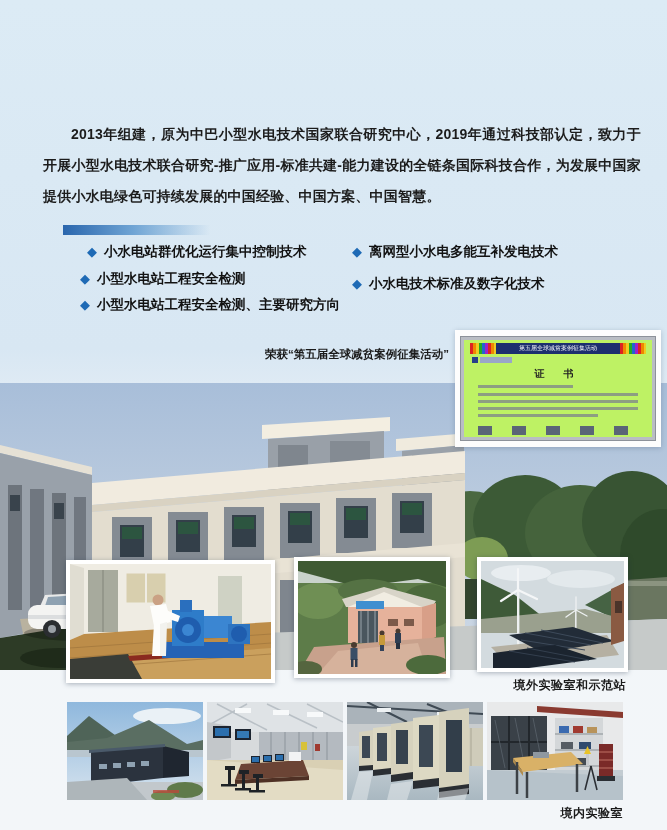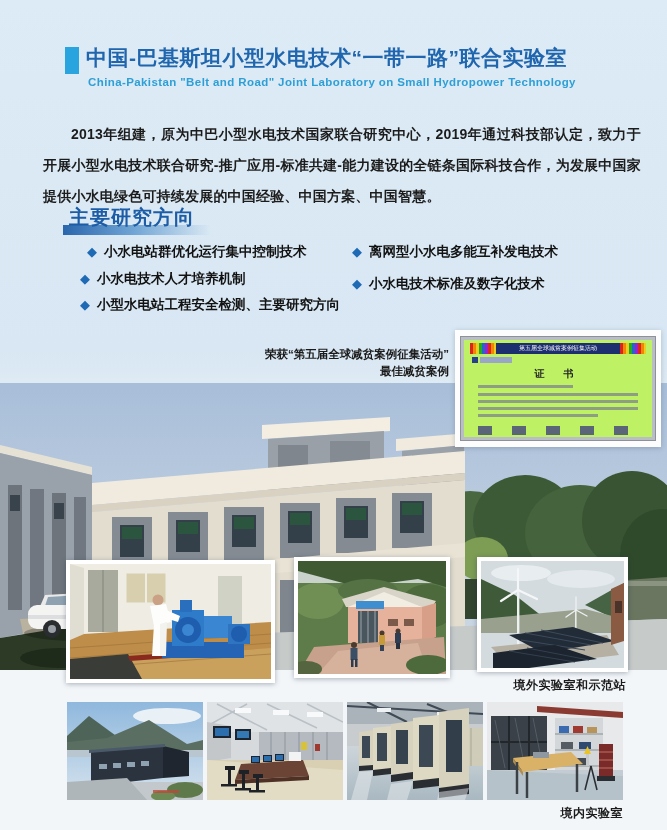--- a/index.html
+++ b/index.html
@@ -67,46 +67,35 @@
   .bottom-row{position:absolute;left:67px;top:702px;width:560px;height:98px;z-index:2;}
   .bphoto{position:absolute;top:0;width:136px;height:98px;overflow:hidden;}
   .bp1{left:0;} .bp2{left:140px;} .bp3{left:280px;} .bp4{left:420px;}
   .bphoto svg{display:block;}
 </style>
 </head>
 <body>
 
 <div class="page">
 
-  <div class="title-block">
-    <div class="title-row">
-      <span class="title-marker"></span>
-      <div>
-        <h1 class="page-title">中国-巴基斯坦小型水电技术“一带一路”联合实验室</h1>
-        <div class="page-subtitle">China-Pakistan "Belt and Road" Joint Laboratory on Small Hydropower Technology</div>
-      </div>
-    </div>
-  </div>
 
   <p class="intro">2013年组建，原为中巴小型水电技术国家联合研究中心，2019年通过科技部认定，致力于开展小型水电技术联合研究-推广应用-标准共建-能力建设的全链条国际科技合作，为发展中国家提供小水电绿色可持续发展的中国经验、中国方案、中国智慧。</p>
 
   <div class="heading-bar"></div>
-  <h2 class="section-heading">主要研究方向</h2>
 
   <div class="bullets">
     <div class="bullet b-l0"><span class="diamond">◆</span><span>小水电站群优化运行集中控制技术</span></div>
-    <div class="bullet b-l1"><span class="diamond">◆</span><span>小水电技术人才培养机制</span></div>
+    <div class="bullet b-l1"><span class="diamond">◆</span><span>小型水电站工程安全检测</span></div>
     <div class="bullet b-l2"><span class="diamond">◆</span><span>小型水电站工程安全检测、主要研究方向</span></div>
     <div class="bullet b-r0"><span class="diamond">◆</span><span>离网型小水电多能互补发电技术</span></div>
     <div class="bullet b-r1"><span class="diamond">◆</span><span>小水电技术标准及数字化技术</span></div>
   </div>
 
   <div class="award-caption">
     <div>荣获“第五届全球减贫案例征集活动”</div>
-    <div>最佳减贫案例</div>
   </div>
 
   <div class="certificate">
     <div class="cert-frame">
       <div class="cert-band">
         <span class="rainbow"></span>
         <span class="band-text">第五届全球减贫案例征集活动</span>
         <span class="rainbow"></span>
       </div>
       <div class="cert-logos"></div>

